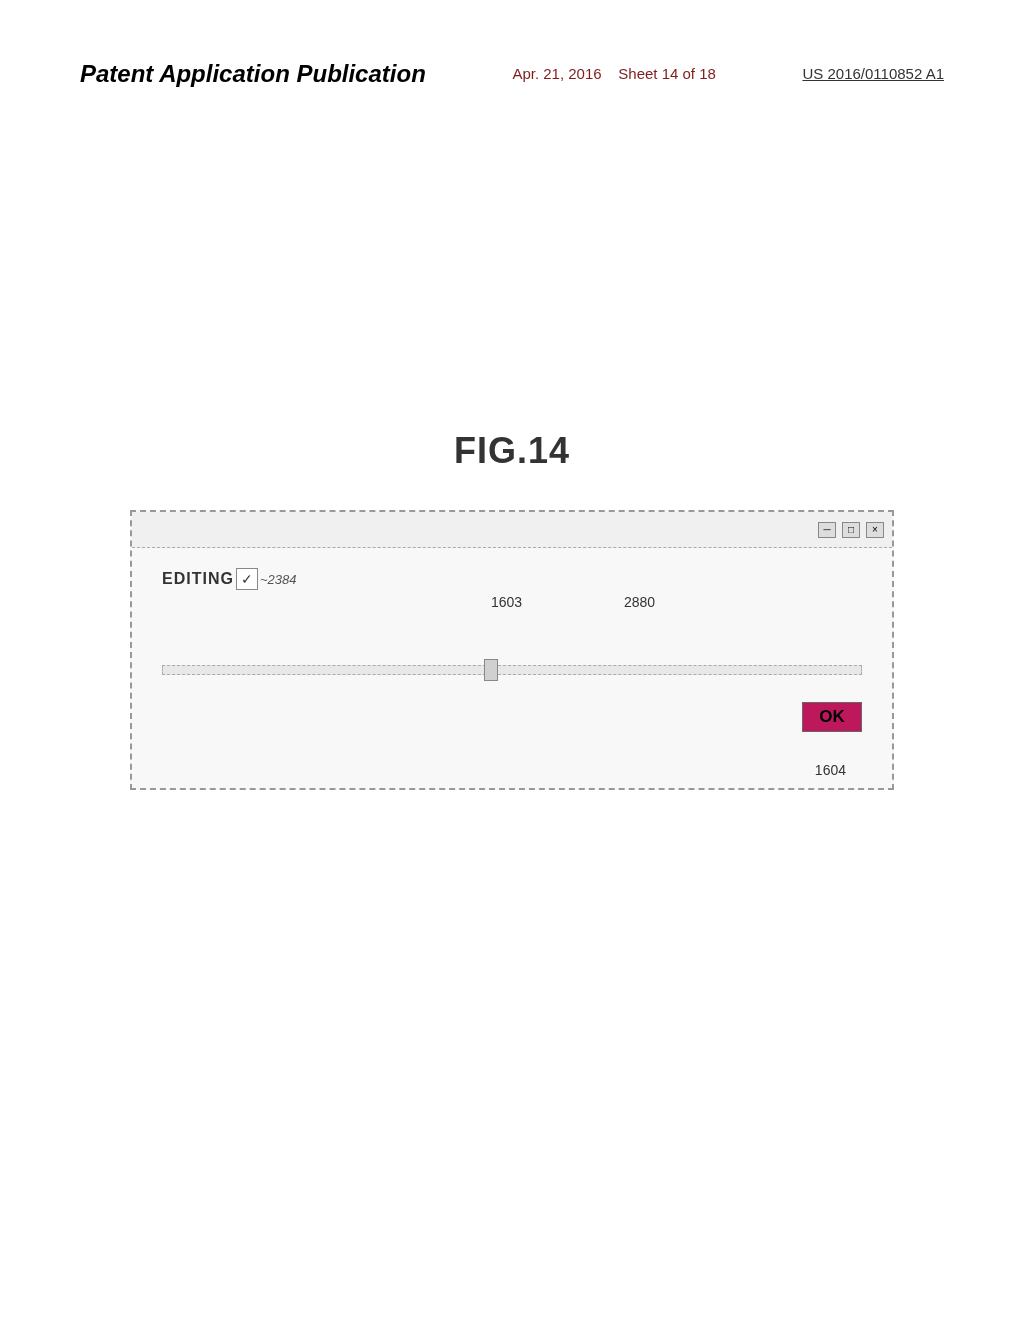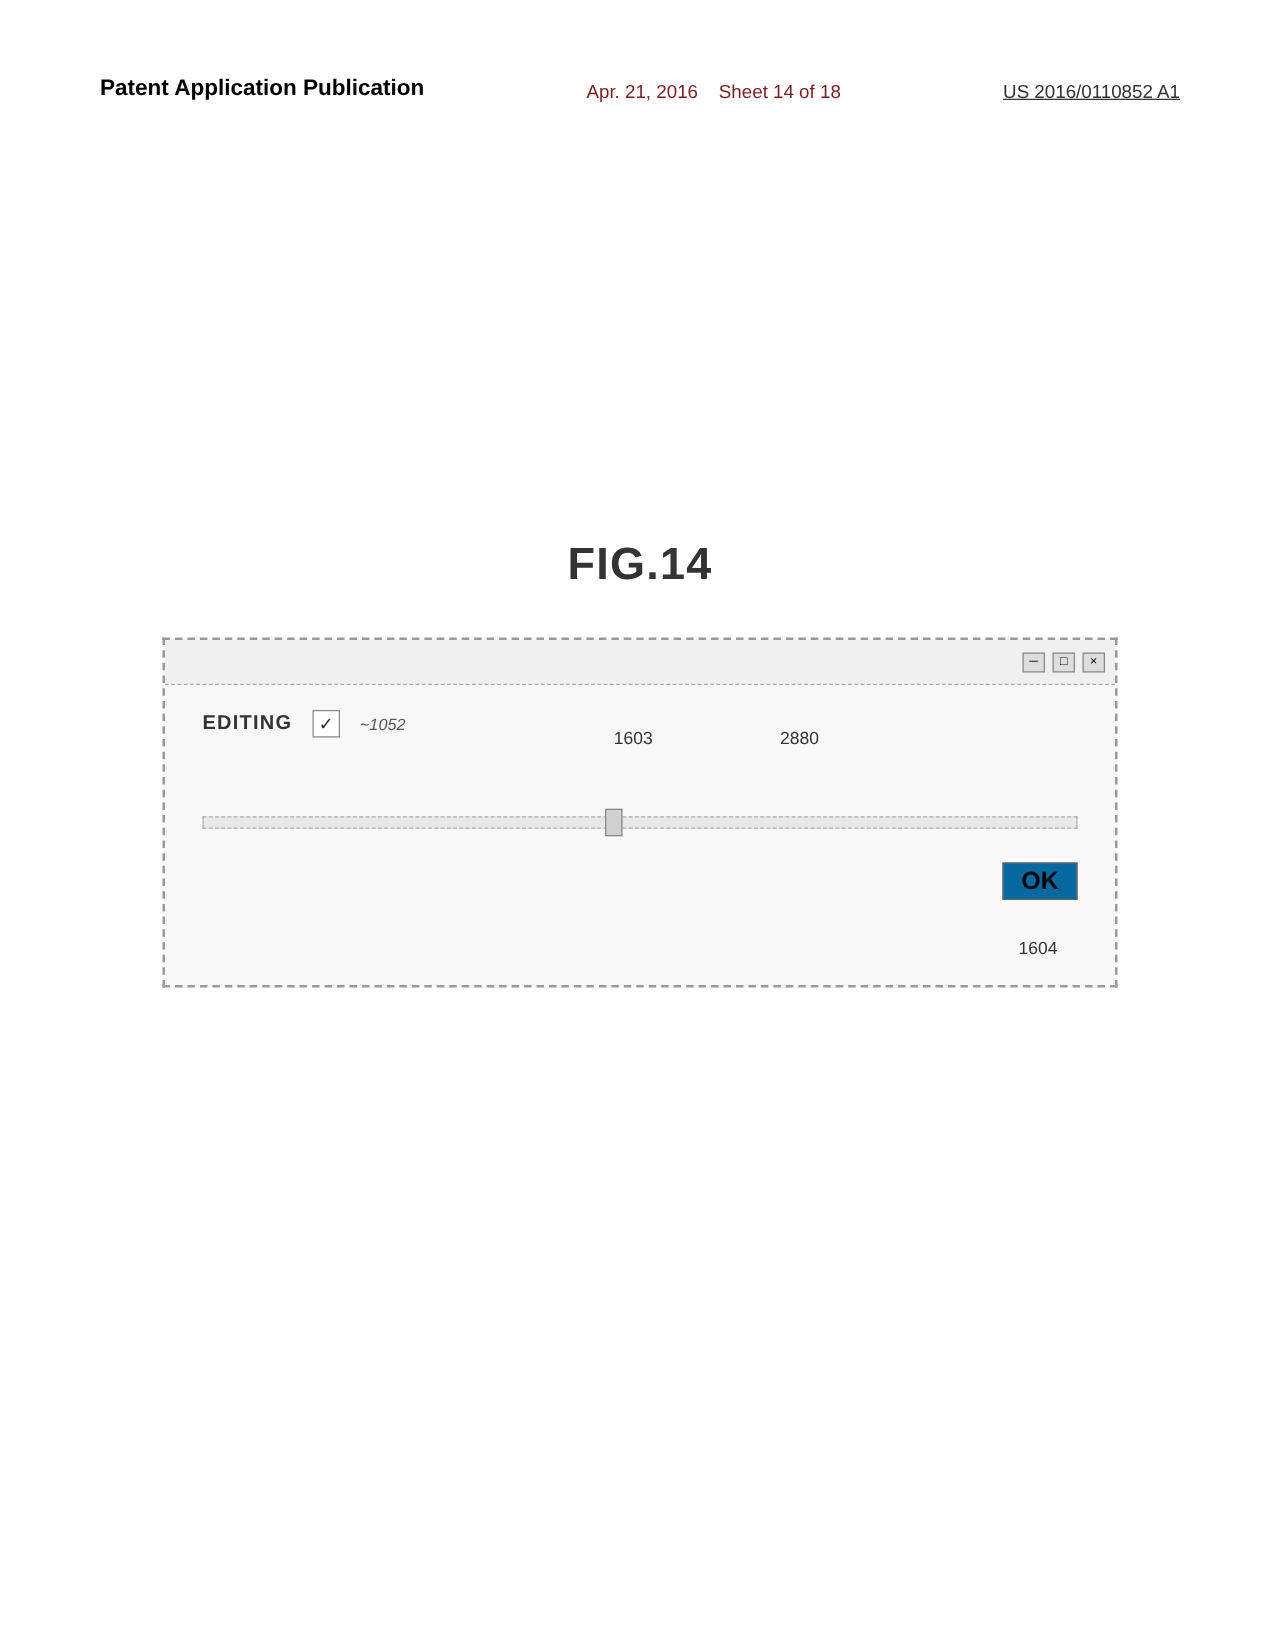--- a/index.html
+++ b/index.html
@@ -27,23 +27,24 @@
       justify-content: space-between;
       align-items: flex-start;
     }
 
     .header-left {
       display: flex;
       flex-direction: column;
     }
 
     .patent-title {
-      font-size: 18px;
+      font-size: 24px;
       font-weight: bold;
       color: #000;
+      font-style: italic;
     }
 
     .header-center {
       font-size: 15px;
       color: #7f1d1d;
       text-align: right;
       margin-top: 5px;
     }
 
     .header-right {
@@ -103,22 +104,22 @@
 
     
     .dialog-content {
       padding: 20px 30px;
     }
 
     
     .editing-row {
       display: flex;
       align-items: center;
-      gap: 16px;
-      margin-bottom: 20px;
+      gap: 2px;
+      margin-bottom: 32px;
     }
 
     .editing-label {
       font-size: 16px;
       font-weight: bold;
       color: #333;
       letter-spacing: 1px;
     }
 
     .checkbox-container {
@@ -199,22 +200,22 @@
     .ok-button-row {
       display: flex;
       justify-content: flex-end;
       margin-top: 20px;
     }
 
     .ok-button {
       width: 60px;
       height: 30px;
       border: 1px solid #666;
-      background: #0369a1;
-      font-size: 20px;
+      background: #be185d;
+      font-size: 17px;
       font-weight: bold;
       cursor: pointer;
       display: flex;
       align-items: center;
       justify-content: center;
     }
 
     .ref-label-1604 {
       font-size: 14px;
       color: #333;
@@ -266,21 +267,21 @@
   <div class="dialog-content">
 
     <div class="editing-row">
       <span class="editing-label">EDITING</span>
       <div class="checkbox-container">
         <div class="checkbox-box">
           <span>✓</span>
         </div>
       </div>
       <span class="ref-indicator ref-label-group">
-        ~<span>1052</span>
+        ~<span>2384</span>
       </span>
     </div>
 
     <div class="slider-area">
 
       <div style="position:relative; height: 36px; text-align: right;">
         <span class="ref-label-1603">
           <span>1603</span>
         </span>
         <span class="ref-label-1601">

